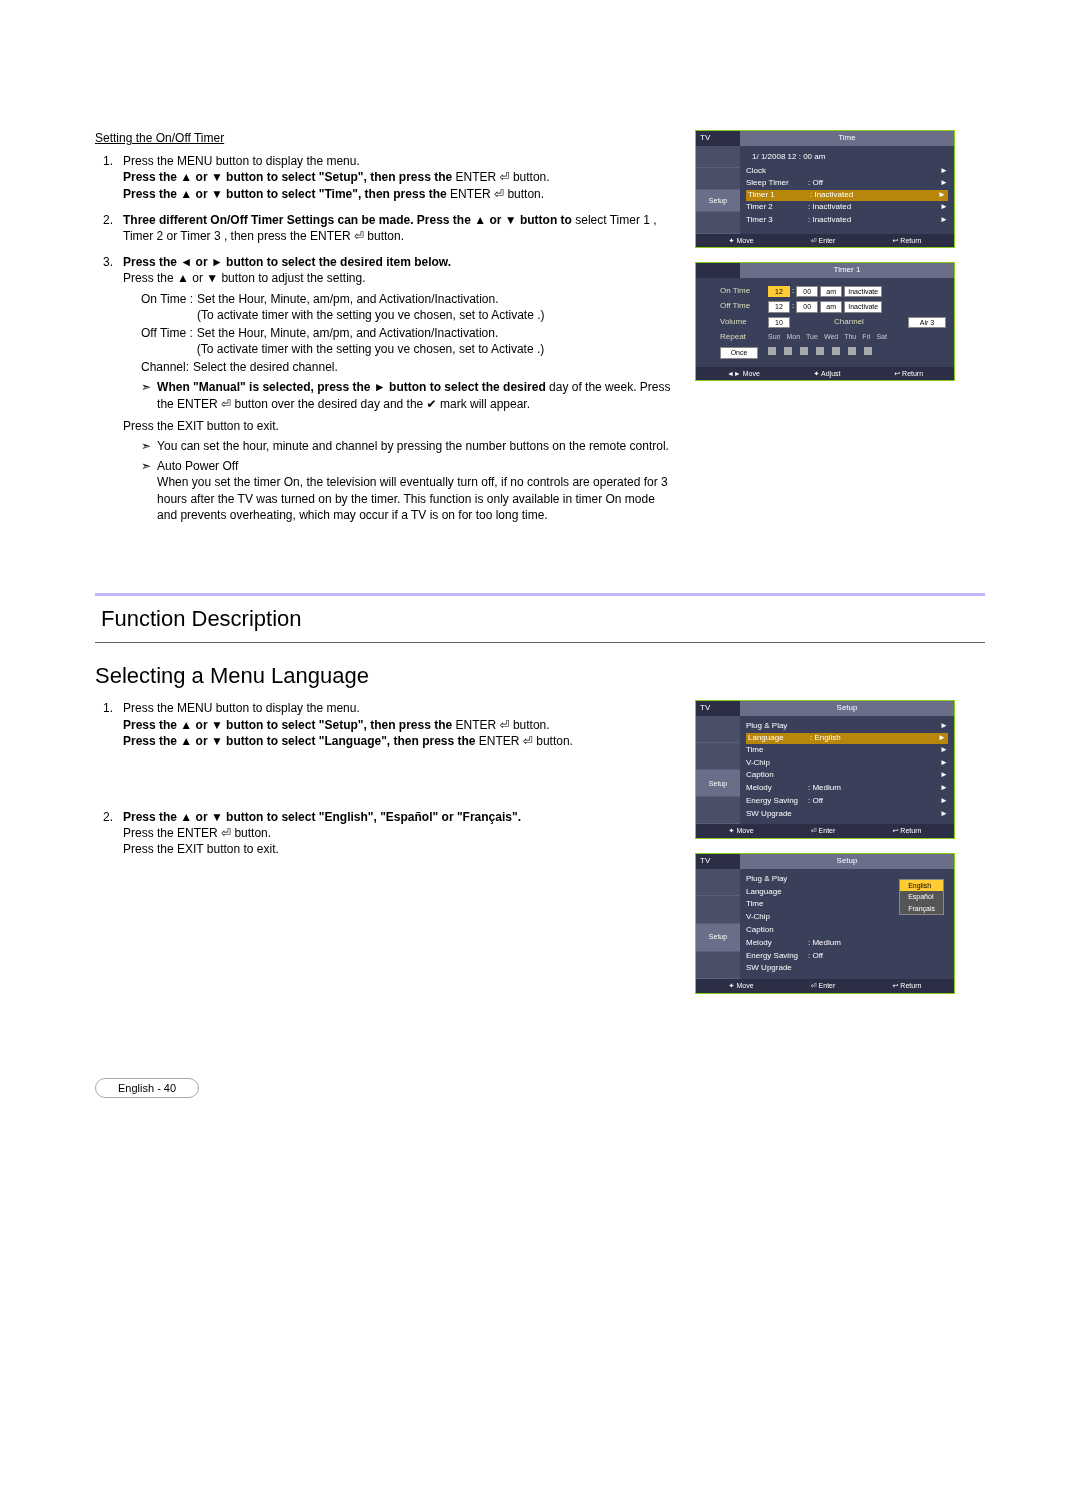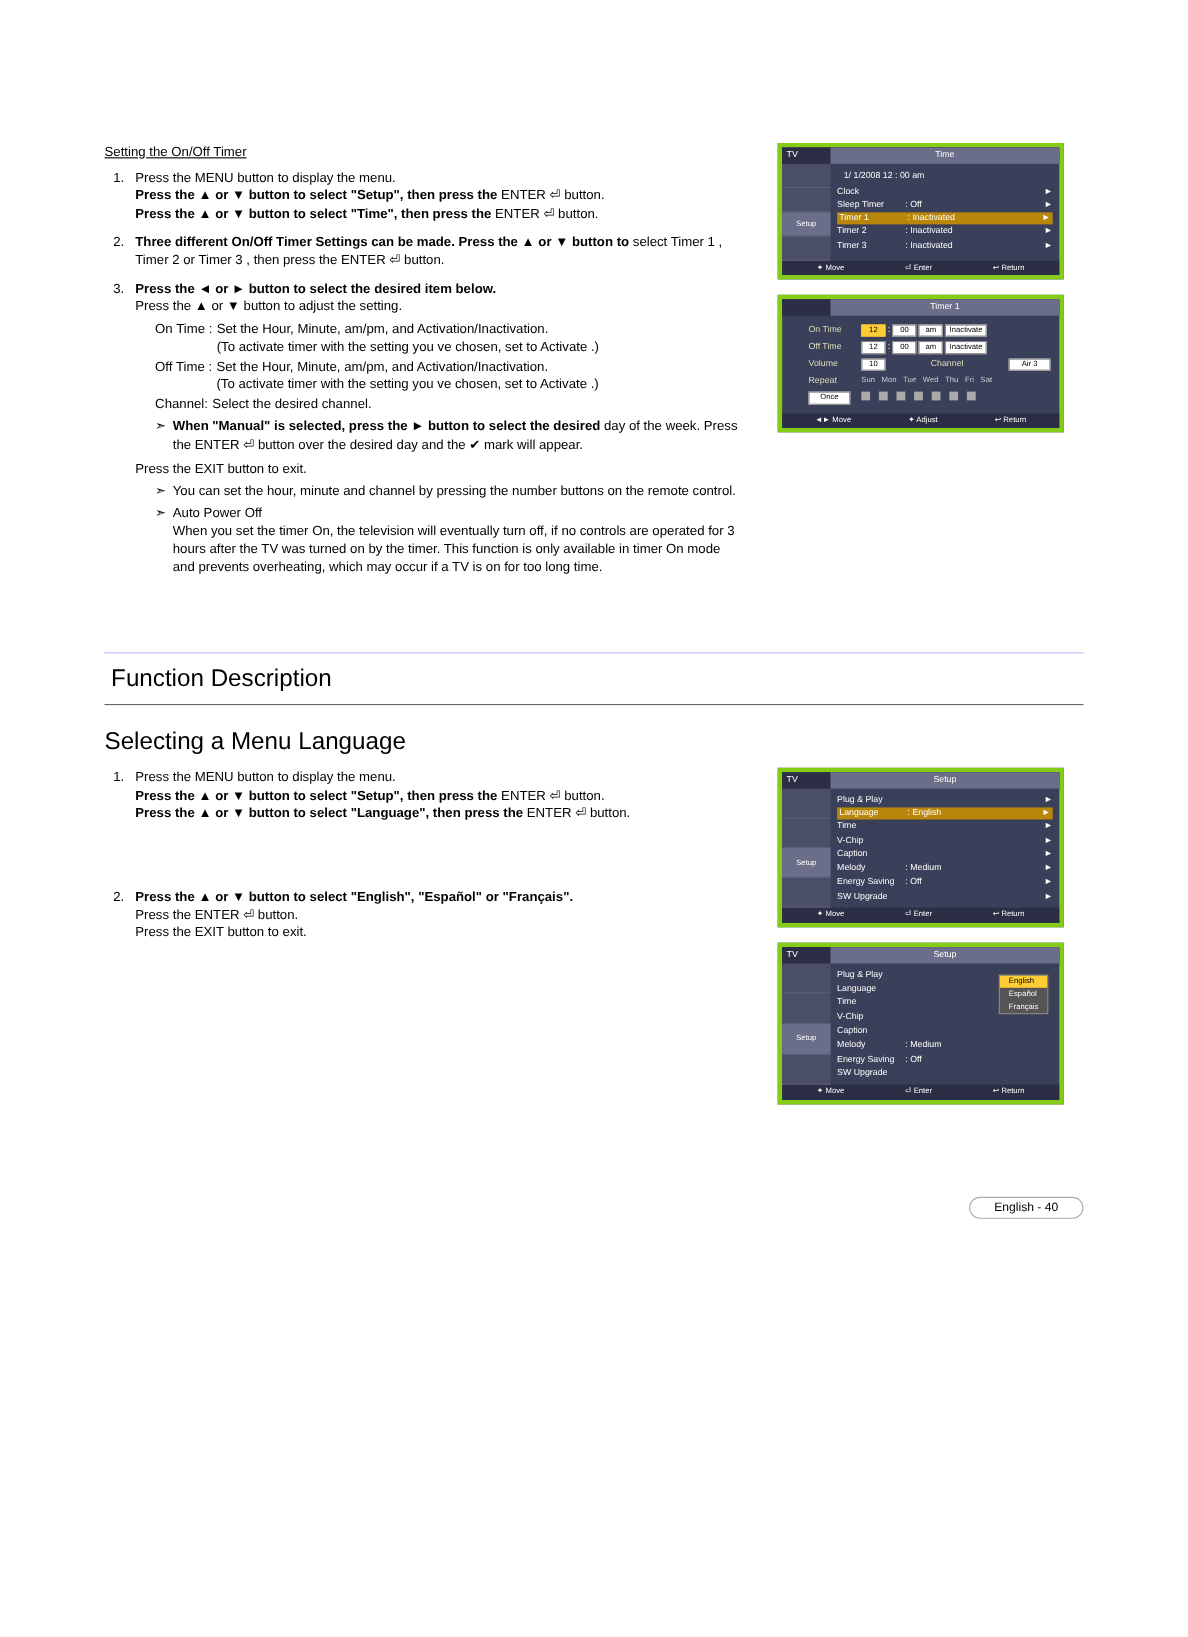--- a/index.html
+++ b/index.html
@@ -10,67 +10,67 @@
     background: #fff;
     width: 1080px;
     padding: 130px 95px 60px 95px;
     line-height: 1.35;
   }
   .section-subtitle {
     text-decoration: underline;
     margin-bottom: 6px;
     padding-bottom: 1px;
   }
-  .content-wrap { display: flex; gap: 32px; }
+  .content-wrap { display: flex; gap: 20px; }
   .left-col { flex: 1 1 auto; max-width: 580px; }
   .right-col { flex: 0 0 auto; width: 260px; }
   ol { list-style: none; padding: 0; }
   ol > li { display: flex; margin-bottom: 10px; gap: 10px; }
   ol .num { flex: 0 0 auto; width: 18px; text-align: right; }
   ol .body { flex: 1 1 auto; }
   .b { font-weight: bold; }
   .def { margin-left: 18px; margin-top: 4px; }
   .def .row { display:flex; gap:4px; margin-bottom:2px; }
   .def .term { }
   .def .desc { }
   .note { margin-left: 0; display:flex; gap:6px; margin-top:4px; }
   .note .arrow { flex:0 0 auto; }
   .plain { margin-left: 0; margin-top: 6px; }
   .big-heading {
     font-size: 22px;
     font-weight: normal;
-    border-top: 1px solid #c4b5fd;
+    border-top: 3px solid #c4b5fd;
     border-bottom: 1px solid #666;
     padding: 8px 6px;
     margin: 60px 0 14px 0;
   }
   .big-subheading {
     font-size: 22px;
     font-weight: normal;
     padding: 4px 0 10px 0;
   }
   .footer {
-    text-align: right;
+    text-align: left;
     margin-top: 70px;
     font-size: 11px;
   }
   .footer span {
     border: 1px solid #aaa;
     border-radius: 10px;
     padding: 2px 22px;
     display: inline-block;
   }
 
   
   .osd {
     background: #3a3f5a;
     color: #fff;
     font-size: 8px;
     margin-bottom: 14px;
-    border: 4px solid #84cc16;
+    border: 1px solid #84cc16;
   }
   .osd .titlebar { display:flex; background:#2b2e44; }
   .osd .titlebar .l { flex:0 0 44px; padding:2px 4px; }
   .osd .titlebar .c { flex:1; text-align:center; padding:2px; background:#6a6e88; }
   .osd .panelbody { display:flex; }
   .osd .sidebar { flex:0 0 44px; background:#4a4e66; display:flex; flex-direction:column; }
   .osd .sidebar .sb { flex:1; border-bottom:1px solid #5a5e78; display:flex; align-items:center; justify-content:center; font-size:7px; text-align:center; min-height:22px; }
   .osd .sidebar .sb.active { background:#6a6e88; }
   .osd .main { flex:1; padding:4px 6px; }
   .osd .mrow { display:flex; align-items:center; padding:1px 0; }

